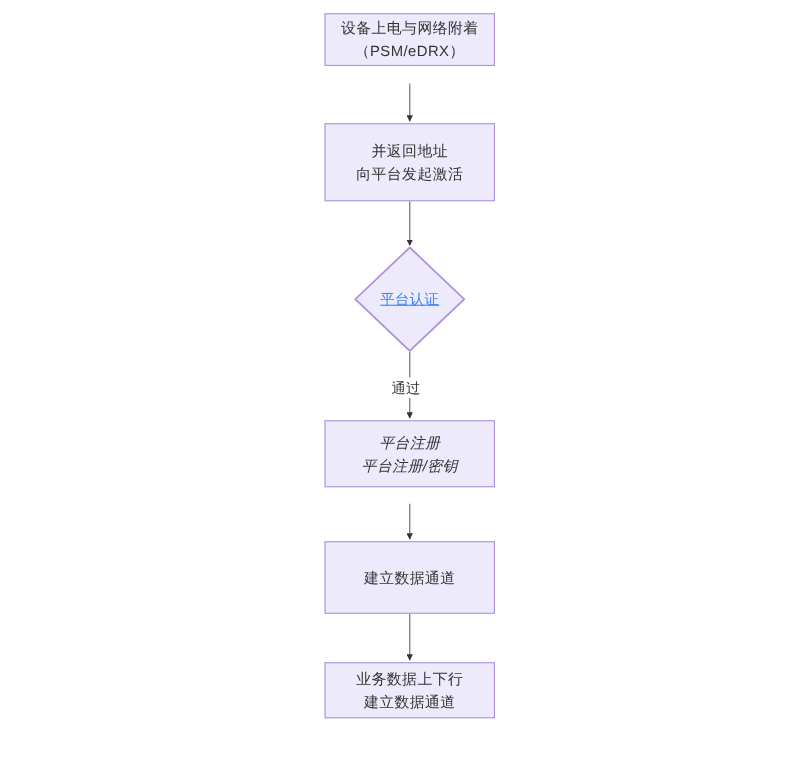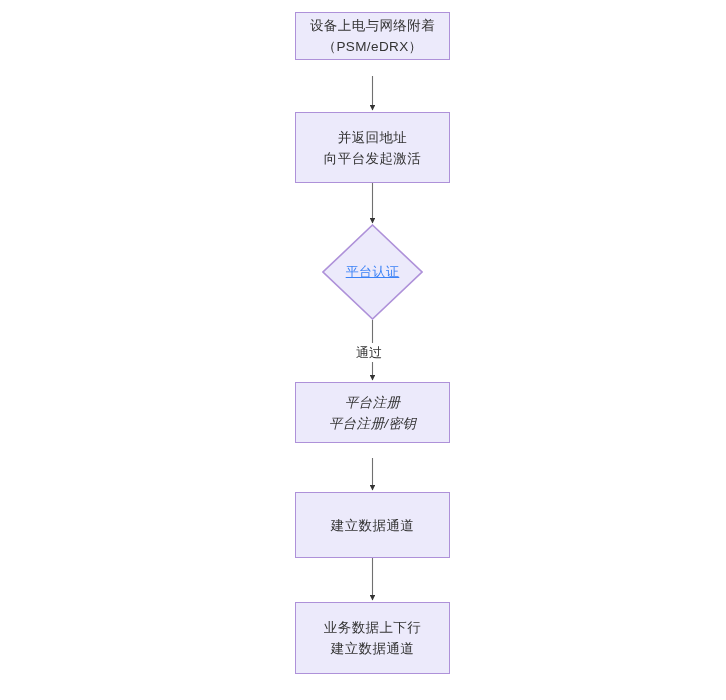--- a/index.html
+++ b/index.html
@@ -127,18 +127,18 @@
 
   <div class="node" style="left:295px; top:382px; width:155px; height:61px;font-style:italic;">
     <span class="line1">平台注册</span>
     <span class="line2">平台注册/密钥</span>
   </div>
 
   <div class="node" style="left:295px; top:492px; width:155px; height:66px;">
     <span class="line1">建立数据通道</span>
   </div>
 
-  <div class="node" style="left:295px; top:602px; width:155px; height:72px;">
+  <div class="node" style="left:295px; top:602px; width:155px; height:51px;">
     <span class="line1">业务数据上下行</span>
     <span class="line2">建立数据通道</span>
   </div>
 
 </div>
 
 </body></html>

